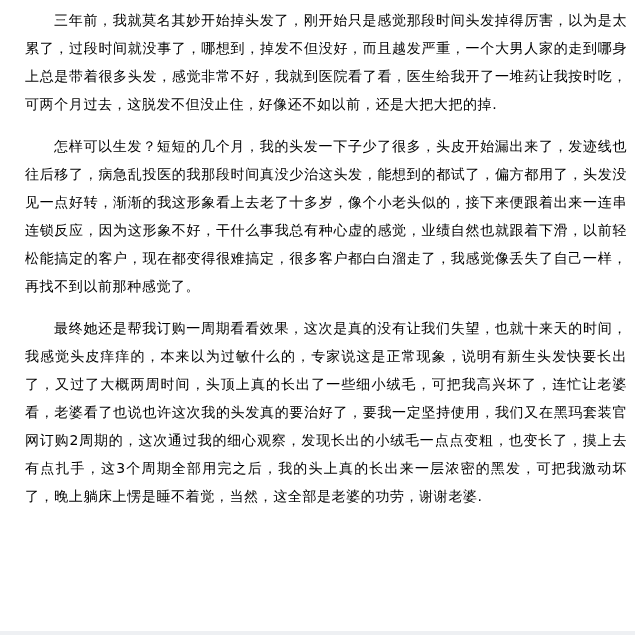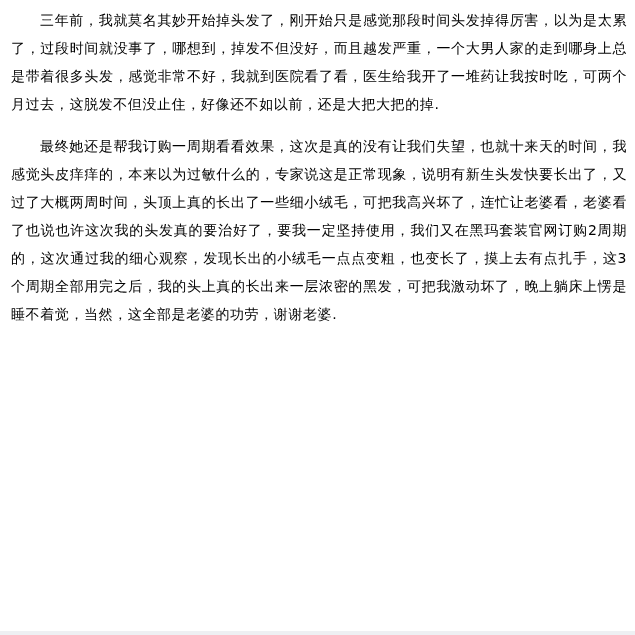--- a/index.html
+++ b/index.html
@@ -3,27 +3,28 @@
 <meta charset="utf-8">
 <style>
   html, body { margin:0; padding:0; }
   body {
     width:635px; height:635px; overflow:hidden; background:#ffffff;
     font-family: "DejaVu Sans", sans-serif; color:#000;
     position:relative;
   }
   .article { position:absolute; left:11px; top:6px; width:616px; }
   .para {
-    margin:0 0 14px 0;
+    margin:0 0 14px 14px;
     font-size:14px; line-height:28px;
     text-indent:29px; text-align:justify;
     letter-spacing:0.6px;
   }
   .bottom-strip { position:absolute; left:0; bottom:0; width:635px; height:4px; background:#eef0f3; }
 </style>
 </head>
 <body>
 
 <div class="article">
   <p class="para">三年前，我就莫名其妙开始掉头发了，刚开始只是感觉那段时间头发掉得厉害，以为是太累了，过段时间就没事了，哪想到，掉发不但没好，而且越发严重，一个大男人家的走到哪身上总是带着很多头发，感觉非常不好，我就到医院看了看，医生给我开了一堆药让我按时吃，可两个月过去，这脱发不但没止住，好像还不如以前，还是大把大把的掉.</p>
+  <p class="para">怎样可以生发？短短的几个月，我的头发一下子少了很多，头皮开始漏出来了，发迹线也往后移了，病急乱投医的我那段时间真没少治这头发，能想到的都试了，偏方都用了，头发没见一点好转，渐渐的我这形象看上去老了十多岁，像个小老头似的，接下来便跟着出来一连串连锁反应，因为这形象不好，干什么事我总有种心虚的感觉，业绩自然也就跟着下滑，以前轻松能搞定的客户，现在都变得很难搞定，很多客户都白白溜走了，我感觉像丢失了自己一样，再找不到以前那种感觉了。</p>
   <p class="para">最终她还是帮我订购一周期看看效果，这次是真的没有让我们失望，也就十来天的时间，我感觉头皮痒痒的，本来以为过敏什么的，专家说这是正常现象，说明有新生头发快要长出了，又过了大概两周时间，头顶上真的长出了一些细小绒毛，可把我高兴坏了，连忙让老婆看，老婆看了也说也许这次我的头发真的要治好了，要我一定坚持使用，我们又在黑玛套装官网订购2周期的，这次通过我的细心观察，发现长出的小绒毛一点点变粗，也变长了，摸上去有点扎手，这3个周期全部用完之后，我的头上真的长出来一层浓密的黑发，可把我激动坏了，晚上躺床上愣是睡不着觉，当然，这全部是老婆的功劳，谢谢老婆.</p>
 </div>
 <div class="bottom-strip"></div>
 
 </body></html>

